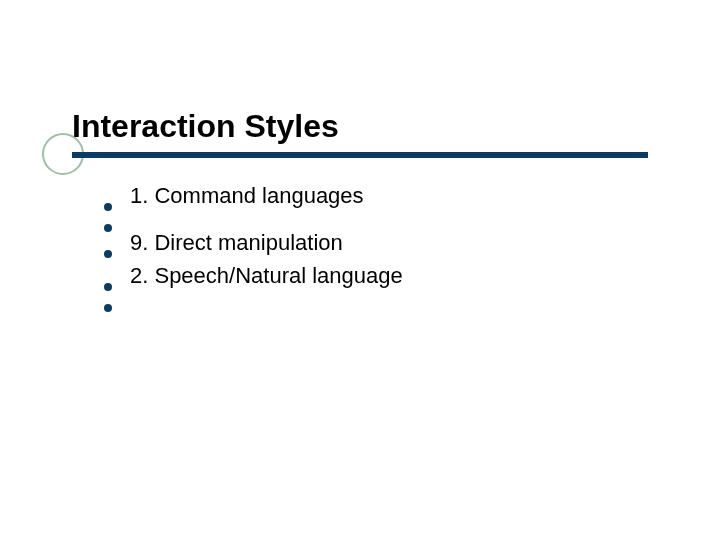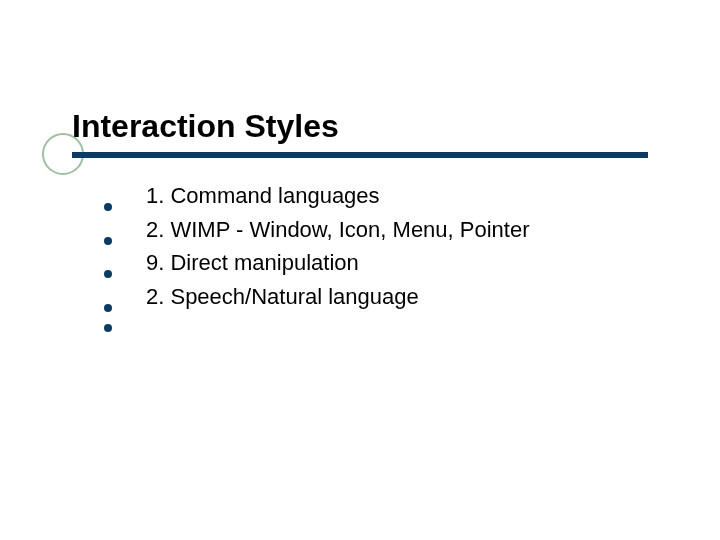--- a/index.html
+++ b/index.html
@@ -68,21 +68,20 @@
       border-radius: 50%;
       margin-right: 18px;
       flex-shrink: 0;
       position: relative;
       top: 8px;
     }
     .item-text {
       font-size: 22px;
       color: #000000;
       line-height: 1.3;
-      margin-left: 16px;
     }
   </style>
 </head>
 <body>
 
 <div class="slide">
 
   <div class="decorative-circle"></div>
 
   <div class="title-area">
@@ -91,21 +90,20 @@
 
   <div class="underline-bar"></div>
 
   <div class="content-area">
     <div class="list-item">
       <span class="bullet"></span>
       <span class="item-text">1. Command languages</span>
     </div>
     <div class="list-item">
       <span class="bullet"></span>
-      <span class="item-text">2. WIMP - Window, Icon, Menu, Pointer</span>
     </div>
     <div class="list-item">
       <span class="bullet"></span>
       <span class="item-text">9. Direct manipulation</span>
     </div>
     <div class="list-item">
       <span class="bullet"></span>
       <span class="item-text">2. Speech/Natural language</span>
     </div>
     <div class="list-item">

